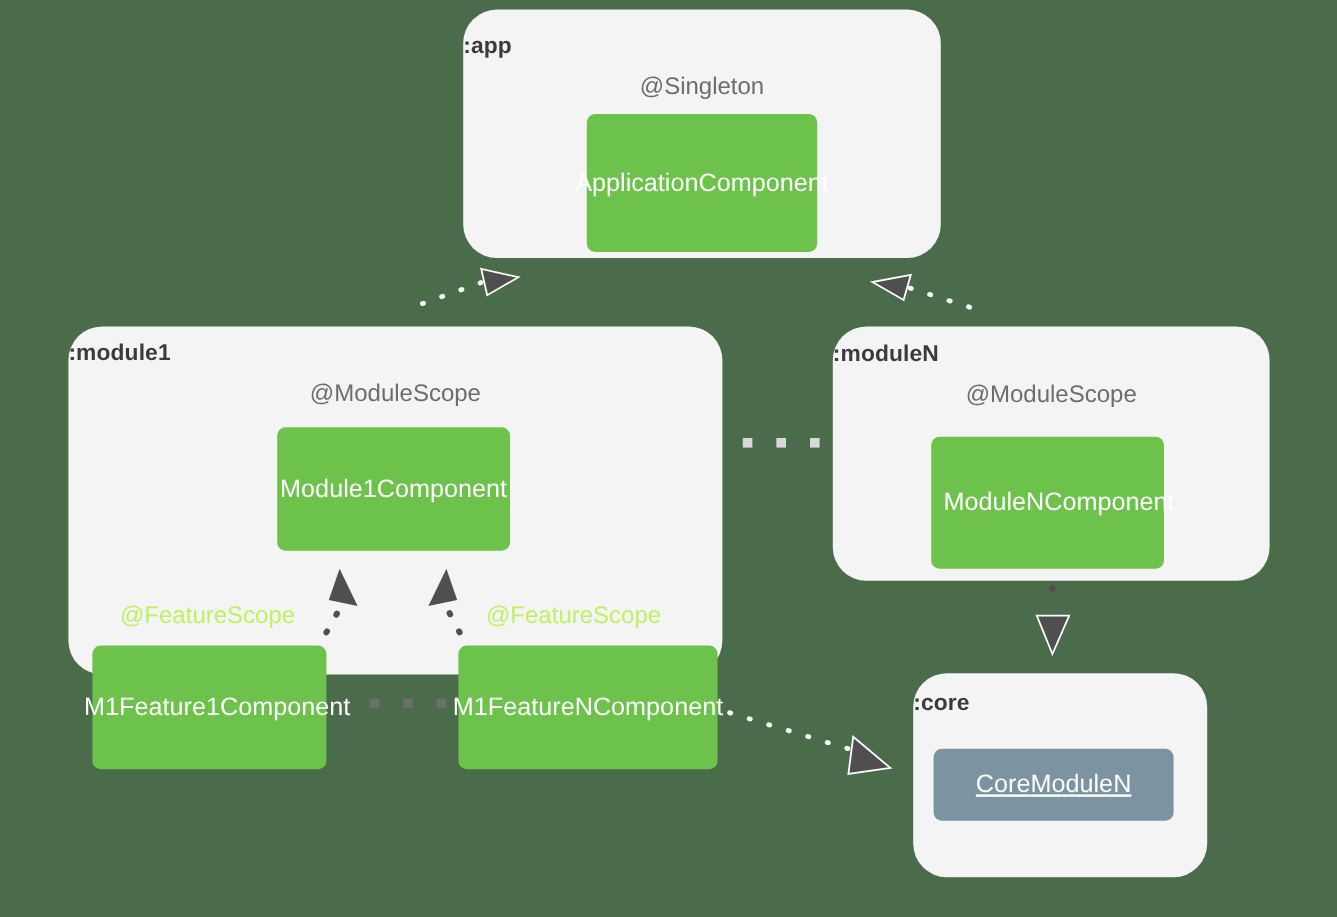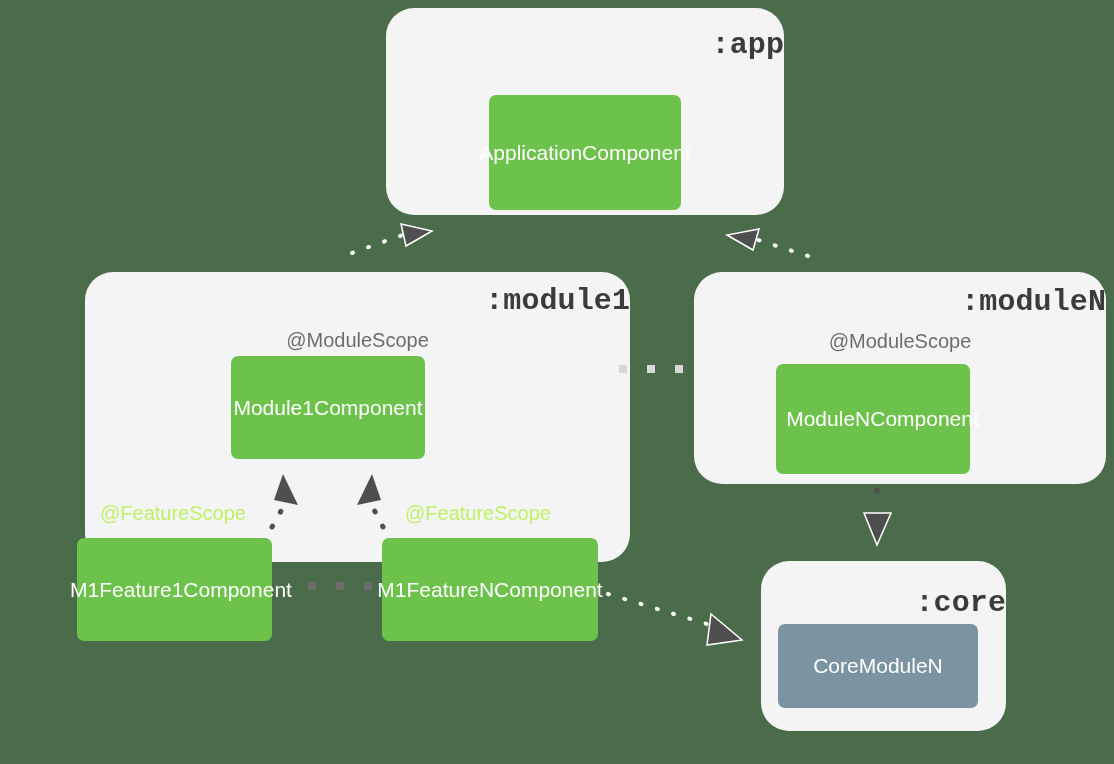--- a/index.html
+++ b/index.html
@@ -20,26 +20,25 @@
   }
 
   
   .card {
     position: absolute;
     background: #f4f4f4;
     border-radius: 28px;
     box-sizing: border-box;
   }
   .card-title {
-    text-align: right;
+    text-align: left;
     font-weight: bold;
-    font-size: 30px;
+    font-size: 19px;
     color: #3b3b3b;
     letter-spacing: .1px;
-    font-family: Liberation Mono, monospace;
   }
   .scope-label {
     text-align: center;
     font-size: 20px;
     color: #6d6d6d;
   }
 
   
   .component {
     position: absolute;
@@ -52,39 +51,39 @@
     text-align: center;
     font-size: 21px;
     line-height: 1.33;
     box-sizing: border-box;
   }
   .component.green { background: #6dc24b; }
   .component.slate { background: #7c94a2; }
 
   
   #card-app      { left: 386px; top: 8px;   width: 398px; height: 207px; }
-  #card-module1  { left: 57px;  top: 272px; width: 545px; height: 290px; margin-left: 28px; }
-  #card-modulen  { left: 694px; top: 272px; width: 412px; height: 212px; }
+  #card-module1  { left: 57px;  top: 272px; width: 545px; height: 290px; }
+  #card-modulen  { left: 694px; top: 272px; width: 364px; height: 212px; }
   #card-core     { left: 761px; top: 561px; width: 245px; height: 170px; }
 
   #card-app .card-title     { margin-top: 20px; }
   #card-app .scope-label    { margin-top: 11px; }
   #card-module1 .card-title { margin-top: 12px; }
   #card-module1 .scope-label{ margin-top: 11px; }
   #card-modulen .card-title { margin-top: 13px; }
   #card-modulen .scope-label{ margin-top: 11px; }
-  #card-core .card-title    { margin-top: 25px; }
+  #card-core .card-title    { margin-top: 15px; }
 
   
   #comp-application { left: 489px; top: 95px;  width: 192px; height: 115px; }
   #comp-module1     { left: 231px; top: 356px; width: 194px; height: 103px; }
   #comp-modulen     { left: 776px; top: 364px; width: 194px; height: 110px; padding-left: 19px; }
   #comp-m1f1        { left: 77px;  top: 538px; width: 195px; height: 103px; padding-left: 13px; }
   #comp-m1fn        { left: 382px; top: 538px; width: 216px; height: 103px; }
-  #comp-core        { left: 778px; top: 624px; width: 200px; height: 84px; }
+  #comp-core        { left: 778px; top: 624px; width: 200px; height: 60px; text-decoration: underline; }
 
   
   .feature-scope {
     position: absolute;
     font-size: 20px;
     color: #bef264;
     white-space: nowrap;
   }
   #scope-feature1 { left: 100px; top: 502px; }
   #scope-featuren { left: 405px; top: 502px; }
@@ -131,20 +130,21 @@
   .dep-head { fill: #4f4f4f; stroke: #ffffff; stroke-width: 1.5; }
   .dep-head-plain { fill: #4f4f4f; }
 </style>
 </head>
 <body>
 
 <div id="canvas">
 
   <div class="card" id="card-app">
     <div class="card-title">:app</div>
+    <div class="scope-label">@Singleton</div>
   </div>
   <div class="component green" id="comp-application">
     <span>Application</span>
     <span>Component</span>
   </div>
 
   <div class="card" id="card-module1">
     <div class="card-title">:module1</div>
     <div class="scope-label">@ModuleScope</div>
   </div>

